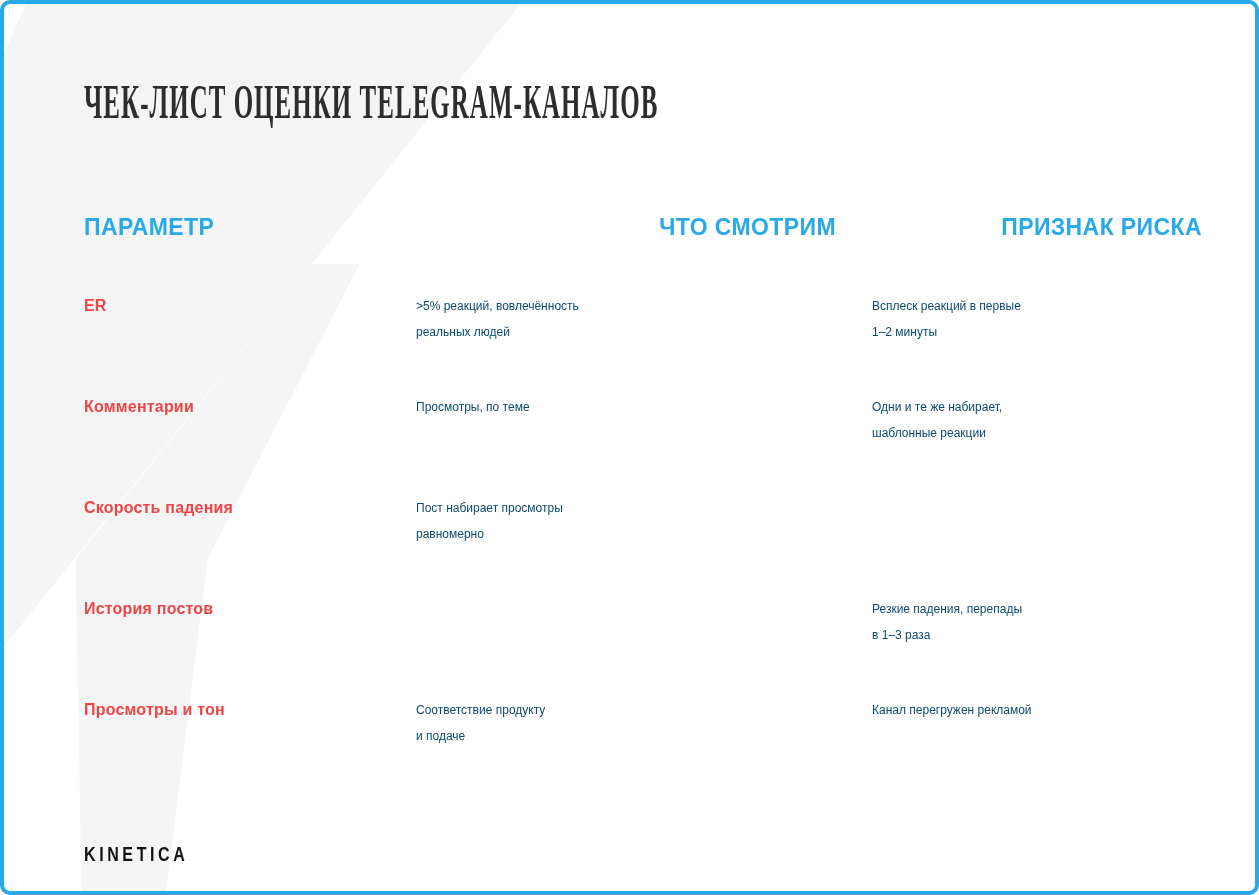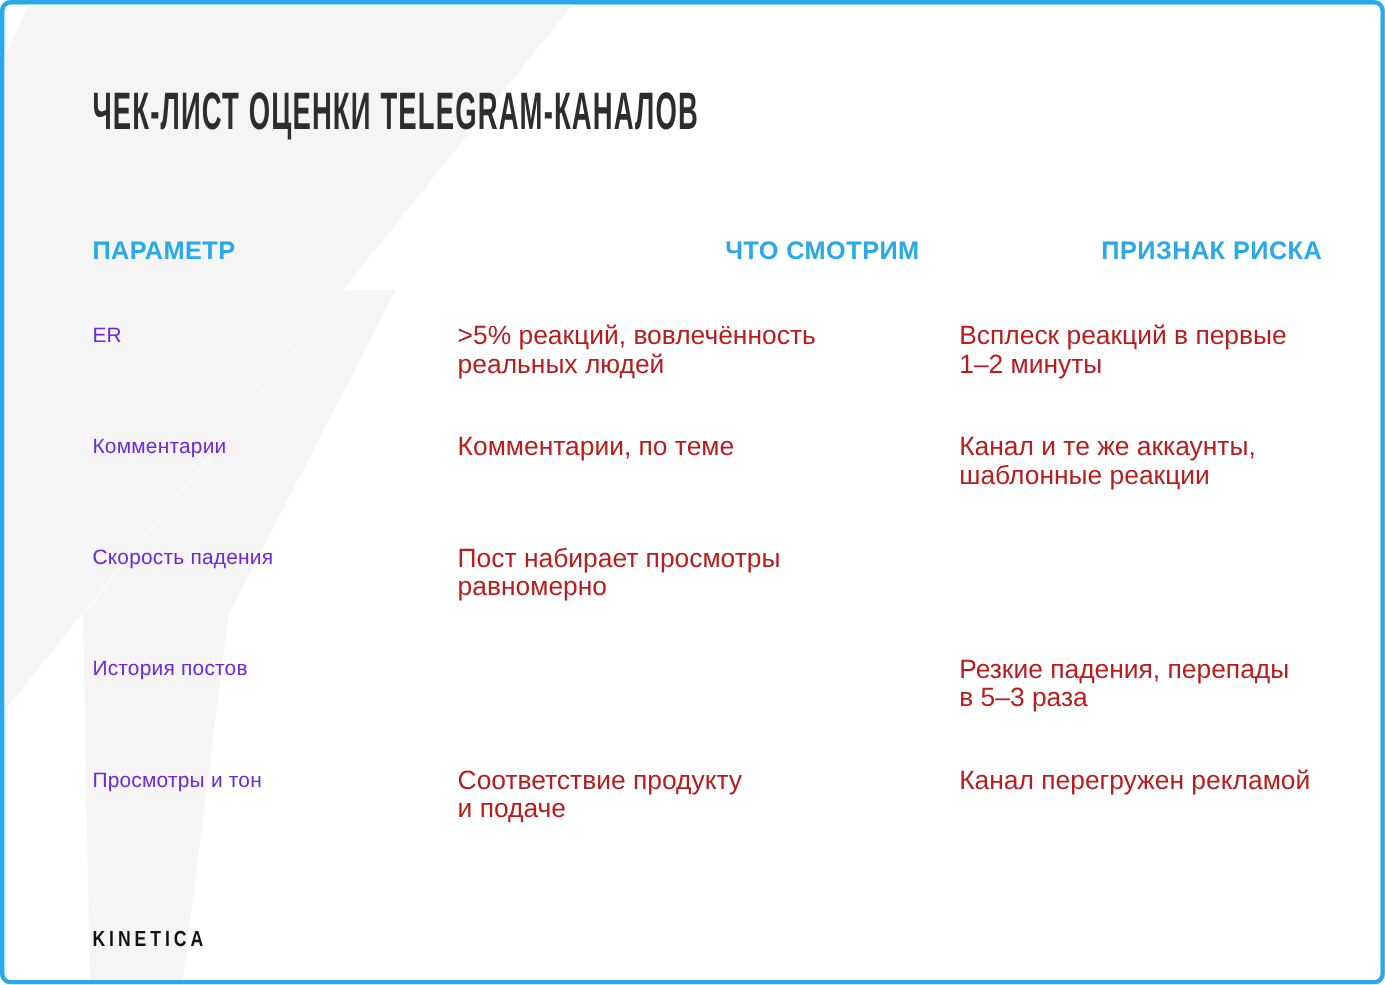--- a/index.html
+++ b/index.html
@@ -34,48 +34,49 @@
   .title {
     position: absolute;
     left: 80px;
     top: 74px;
     margin: 0;
     font-size: 48px;
     line-height: 48px;
     font-weight: 800;
     color: #2d2d30;
     white-space: nowrap;
+    font-family: Liberation Serif, serif;
   }
   .title .squeeze {
     display: inline-block;
     transform: scaleX(0.52);
     transform-origin: left top;
     letter-spacing: 2px;
   }
   .col-header {
     position: absolute;
     margin: 0;
     font-size: 23px;
     line-height: 30px;
     font-weight: 800;
     letter-spacing: 0.4px;
     color: #29a9e8;
     white-space: nowrap;
   }
   .cell {
     position: absolute;
-    font-size: 24px;
+    font-size: 12px;
     line-height: 26px;
-    color: #b91c1c;
+    color: #0c4a6e;
     white-space: pre-line;
   }
   .param {
-    font-size: 19px;
-    font-weight: 400;
-    color: #6d28d9;
+    font-size: 16px;
+    font-weight: 700;
+    color: #ef4444;
     letter-spacing: 0.2px;
   }
   .col1 { left: 80px; }
   .col2 { left: 412px; width: 420px; }
   .col3 { left: 868px; width: 330px; }
   .hdr-row { top: 208px; text-align: right; }
   .row1 { top: 289px; }
   .row2 { top: 390px; }
   .row3 { top: 491px; }
   .row4 { top: 592px; }
@@ -115,31 +116,31 @@
     <div class="col-header col2 hdr-row">ЧТО СМОТРИМ</div>
     <div class="col-header col3 hdr-row">ПРИЗНАК РИСКА</div>
 
     <div class="cell param col1 row1">ER</div>
     <div class="cell col2 row1">&gt;5% реакций, вовлечённость
 реальных людей</div>
     <div class="cell col3 row1">Всплеск реакций в первые
 1–2 минуты</div>
 
     <div class="cell param col1 row2">Комментарии</div>
-    <div class="cell col2 row2">Комментарии, по теме</div>
-    <div class="cell col3 row2">Канал и те же аккаунты,
+    <div class="cell col2 row2">Просмотры, по теме</div>
+    <div class="cell col3 row2">Одни и те же набирает,
 шаблонные реакции</div>
 
     <div class="cell param col1 row3">Скорость падения</div>
     <div class="cell col2 row3">Пост набирает просмотры
 равномерно</div>
 
     <div class="cell param col1 row4">История постов</div>
     <div class="cell col3 row4">Резкие падения, перепады
-в 5–3 раза</div>
+в 1–3 раза</div>
 
     <div class="cell param col1 row5">Просмотры и тон</div>
     <div class="cell col2 row5">Соответствие продукту
 и подаче</div>
     <div class="cell col3 row5">Канал перегружен рекламой</div>
 
     <div class="brand"><span class="squeeze">KINETICA</span></div>
 
   </div>
 </div>

